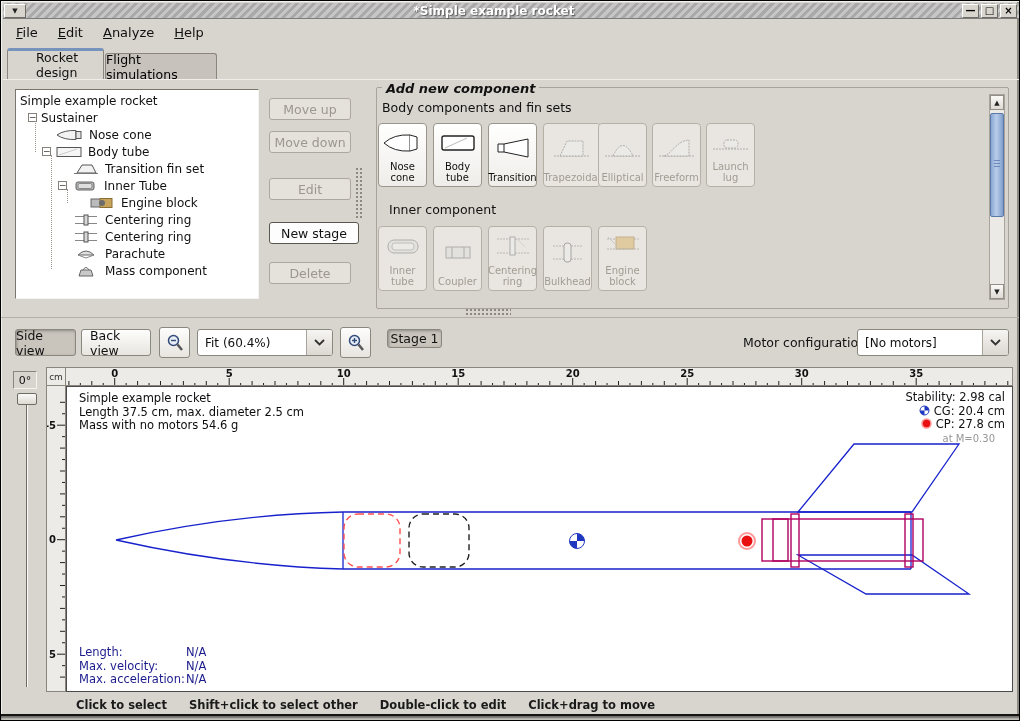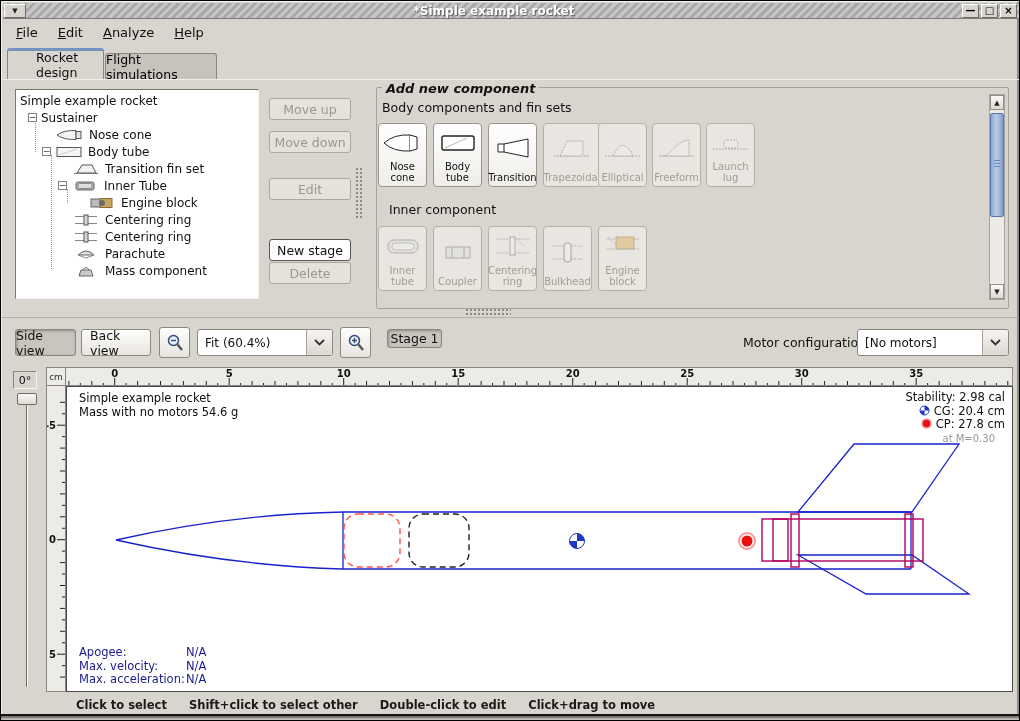--- a/index.html
+++ b/index.html
@@ -272,21 +272,21 @@
           <path d="M11 6 Q14 1 17 6" fill="none" stroke="#666"></path>
         </svg>
       </span>
     <span>Mass component</span>
     </div>
 </div>
 
 <div class="abs btn disabled" style="left:268px; top:97px; width:82px; height:22px;">Move up</div>
 <div class="abs btn disabled" style="left:268px; top:130px; width:82px; height:22px;">Move down</div>
 <div class="abs btn disabled" style="left:268px; top:177px; width:82px; height:22px;">Edit</div>
-<div class="abs btn primary" style="left:268px; top:238px; width:82px; height:22px;">New stage</div>
+<div class="abs btn primary" style="left:268px; top:221px; width:90px; height:22px;">New stage</div>
 <div class="abs btn disabled" style="left:268px; top:261px; width:82px; height:22px;">Delete</div>
 
 <div class="abs v-grip" style="left:354px; top:166px; height:52px;"></div>
 
 <div class="abs groupbox"></div>
 <div class="abs group-title">Add new component</div>
 <div class="abs pal-label" style="left:381px; top:99px;">Body components and fin sets</div>
 
 <div class="abs pal-btn" style="left:377px; top:122px; width:49px; height:64px;">
   <span class="pal-icon">
@@ -619,41 +619,42 @@
 
     <g>
       <circle cx="680" cy="154" r="8" fill="none" stroke="#ff9898" stroke-width="2"></circle>
       <circle cx="680" cy="154" r="5.5" fill="#e81010"></circle>
     </g>
   </svg>
 </div>
 
 <div class="abs design-info">
   <div>Simple example rocket</div>
+  <div>Length 37.5 cm, max. diameter 2.5 cm</div>
   <div>Mass with no motors 54.6 g</div>
 </div>
 
 <div class="abs stab-block">
   <div>Stability: 2.98 cal</div>
   <div><svg width="11" height="11" viewBox="0 0 22 22" style="display:inline-block;vertical-align:-1px">
         <circle cx="11" cy="11" r="9" fill="#fff" stroke="#2038c0" stroke-width="2"></circle>
         <path d="M11 11 L11 2 A9 9 0 0 1 20 11 Z" fill="#2038c0"></path>
         <path d="M11 11 L11 20 A9 9 0 0 1 2 11 Z" fill="#2038c0"></path>
       </svg>
     <span>CG: 20.4 cm</span></div>
   <div><svg width="11" height="11" viewBox="0 0 22 22" style="display:inline-block;vertical-align:-1px">
         <circle cx="11" cy="11" r="9" fill="#e81010" stroke="#ff9898" stroke-width="3"></circle>
       </svg>
     <span>CP: 27.8 cm</span></div>
   <div class="mach">at M=0.30</div>
 </div>
 
 <div class="abs flight-stats">
   <div class="row">
-      <span class="lab">Apogee:</span>
+      <span class="lab">Length:</span>
       <span>N/A</span>
     </div>
   <div class="row">
       <span class="lab">Max. velocity:</span>
       <span>N/A</span>
     </div>
   <div class="row">
       <span class="lab">Max. acceleration:</span>
       <span>N/A</span>
     </div>

